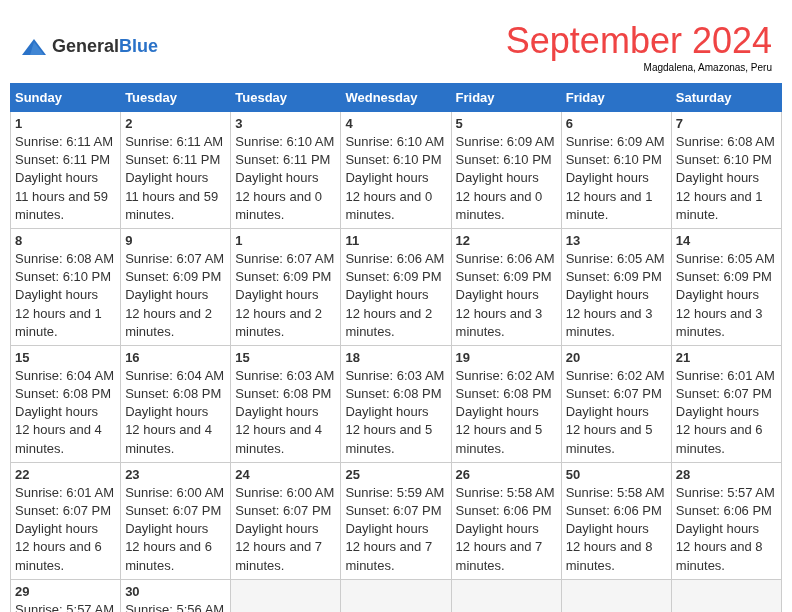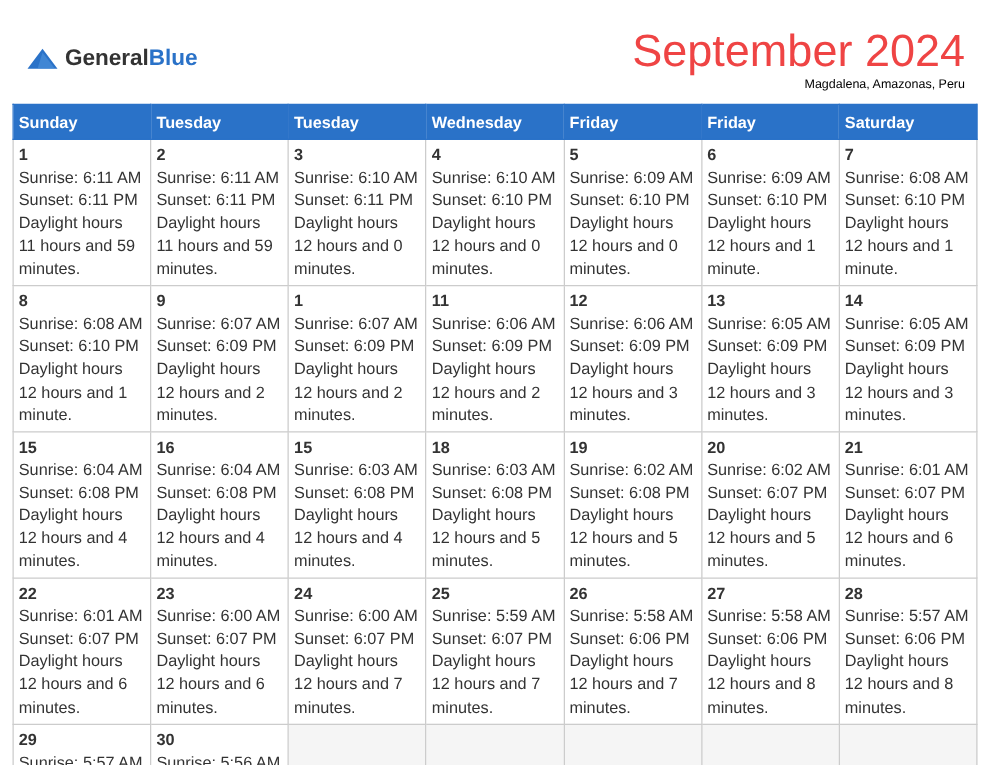--- a/index.html
+++ b/index.html
@@ -230,21 +230,21 @@
           </td>
           <td>
             <span class="day-number">25</span>
             <div class="day-info">Sunrise: 5:59 AM<br>Sunset: 6:07 PM<br>Daylight hours<br>12 hours and 7 minutes.</div>
           </td>
           <td>
             <span class="day-number">26</span>
             <div class="day-info">Sunrise: 5:58 AM<br>Sunset: 6:06 PM<br>Daylight hours<br>12 hours and 7 minutes.</div>
           </td>
           <td>
-            <span class="day-number">27</span>
+            <span class="day-number">50</span>
             <div class="day-info">Sunrise: 5:58 AM<br>Sunset: 6:06 PM<br>Daylight hours<br>12 hours and 8 minutes.</div>
           </td>
           <td>
             <span class="day-number">28</span>
             <div class="day-info">Sunrise: 5:57 AM<br>Sunset: 6:06 PM<br>Daylight hours<br>12 hours and 8 minutes.</div>
           </td>
         </tr>
         <tr class="last-week-row">
           <td>
             <span class="day-number">29</span>

